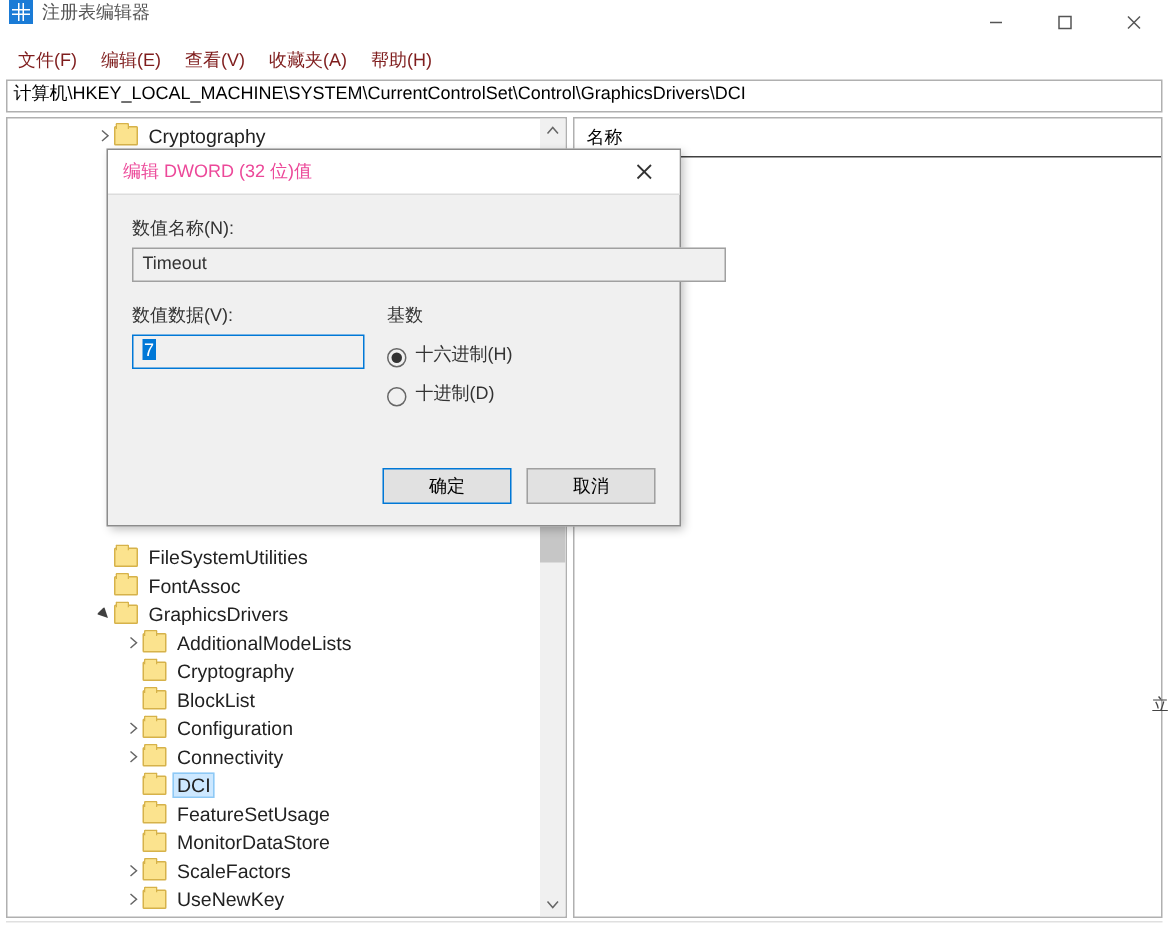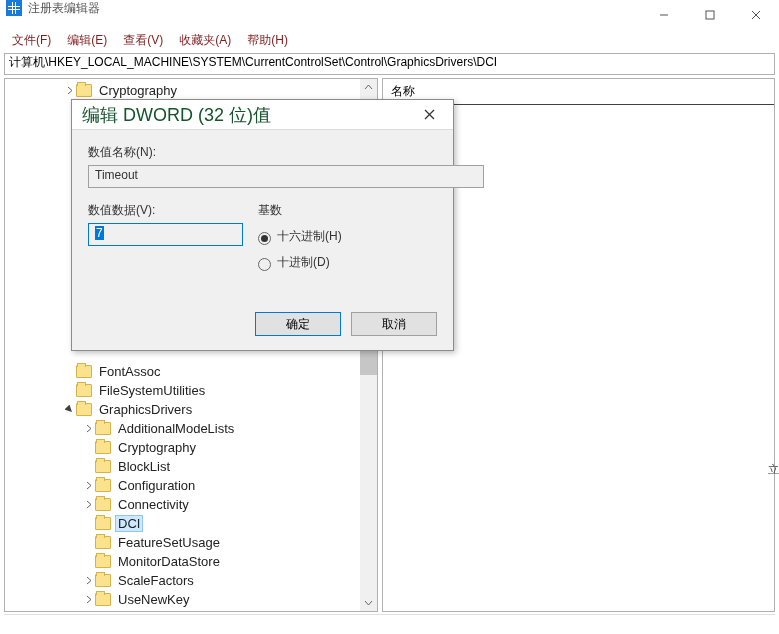--- a/index.html
+++ b/index.html
@@ -44,21 +44,21 @@
   .vtrack { position: absolute; right: 0; top: 0; bottom: 0; width: 17px; background: #f0f0f0; display: flex; flex-direction: column; }
   .vbtn { height: 17px; display: flex; align-items: center; justify-content: center; }
   .vthumb { background: #c6c6c6; width: 100%; flex: 0 0 auto; }
 
   
   .statusbar { position: absolute; left: 4px; right: 4px; bottom: 0; height: 20px; border-top: 1px solid #e0e0e0; }
 
   
   .dialog { position: absolute; left: 71px; top: 99px; width: 383px; height: 252px; background: #f0f0f0; border: 1px solid #8c8c8c; box-shadow: 2px 2px 6px rgba(0,0,0,.25); display: flex; flex-direction: column; }
   .dlg-title { background: #fff; height: 30px; display: flex; align-items: center; padding: 0 10px; border-bottom: 1px solid #dcdcdc; }
-  .dlg-title-text { font-size: 18px; color: #14532d; }
+  .dlg-title-text { font-size: 12px; color: #ec4899; }
   .dlg-close { margin-left: auto; width: 28px; height: 28px; display: flex; align-items: center; justify-content: center; }
   .dlg-body { padding: 14px 16px 0 16px; font-size: 12px; color: #333; flex: 1; }
   .field-row { margin-bottom: 4px; }
   .readonly-input { width: 396px; height: 23px; border: 1px solid #a0a0a0; background: #f0f0f0; padding: 2px 6px; font-size: 12px; }
   .row2 { display: flex; margin-top: 14px; }
   .col1 { width: 170px; }
   .col2 { flex: 1; }
   .value-input { width: 155px; height: 23px; border: 1px solid #0078d7; padding: 2px 6px; font-size: 12px; outline: none; }
   .value-input .sel { background: #0078d7; color: #fff; padding: 0 1px; }
   .radio-row { display: flex; align-items: flex-end; margin: 8px 0 4px 0; height: 18px; }
@@ -124,29 +124,29 @@
           <span class="folder-icon"></span>
           <span class="tree-label">Cryptography</span>
         </div>
         <div style="height: 262px;"></div>
         <div class="tree-row">
           <span class="ind"></span>
           <span class="ind"></span>
           <span class="ind"></span>
           <span class="exp"></span>
           <span class="folder-icon"></span>
+          <span class="tree-label">FileSystemUtilities</span>
+        </div>
+        <div class="tree-row">
+          <span class="ind"></span>
+          <span class="ind"></span>
+          <span class="ind"></span>
+          <span class="exp"></span>
+          <span class="folder-icon"></span>
           <span class="tree-label">FontAssoc</span>
-        </div>
-        <div class="tree-row">
-          <span class="ind"></span>
-          <span class="ind"></span>
-          <span class="ind"></span>
-          <span class="exp"></span>
-          <span class="folder-icon"></span>
-          <span class="tree-label">FileSystemUtilities</span>
         </div>
         <div class="tree-row">
           <span class="ind"></span>
           <span class="ind"></span>
           <span class="ind"></span>
           <span class="exp">
             <svg width="9" height="9">
               <path d="M1 1 L8 4.5 L1 8 Z" fill="#404040" transform="rotate(45 4.5 4.5)"></path>
             </svg>
           </span>

